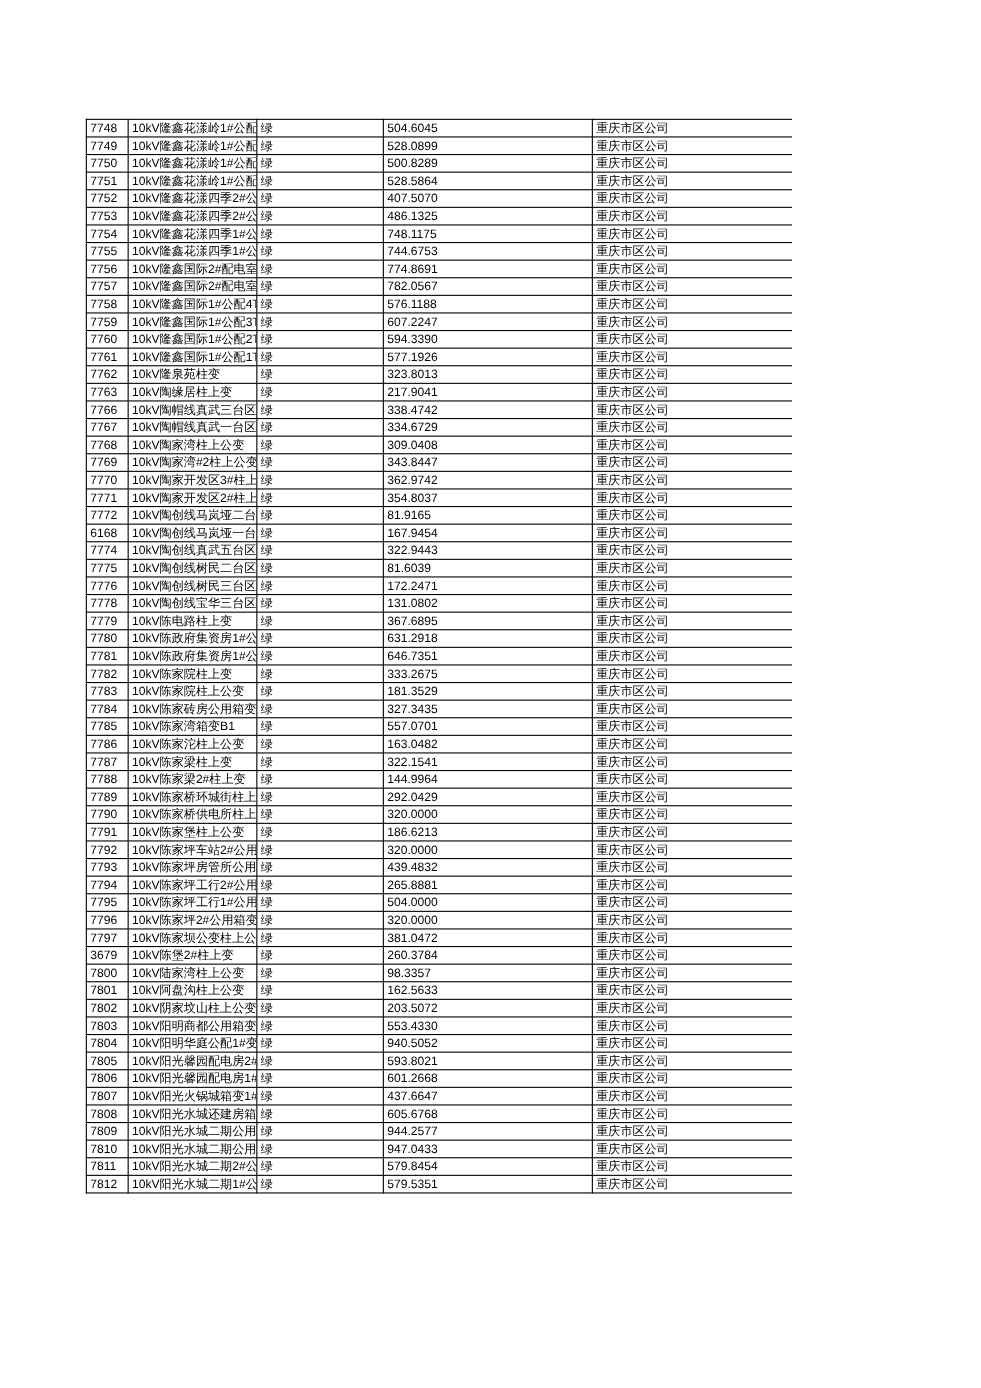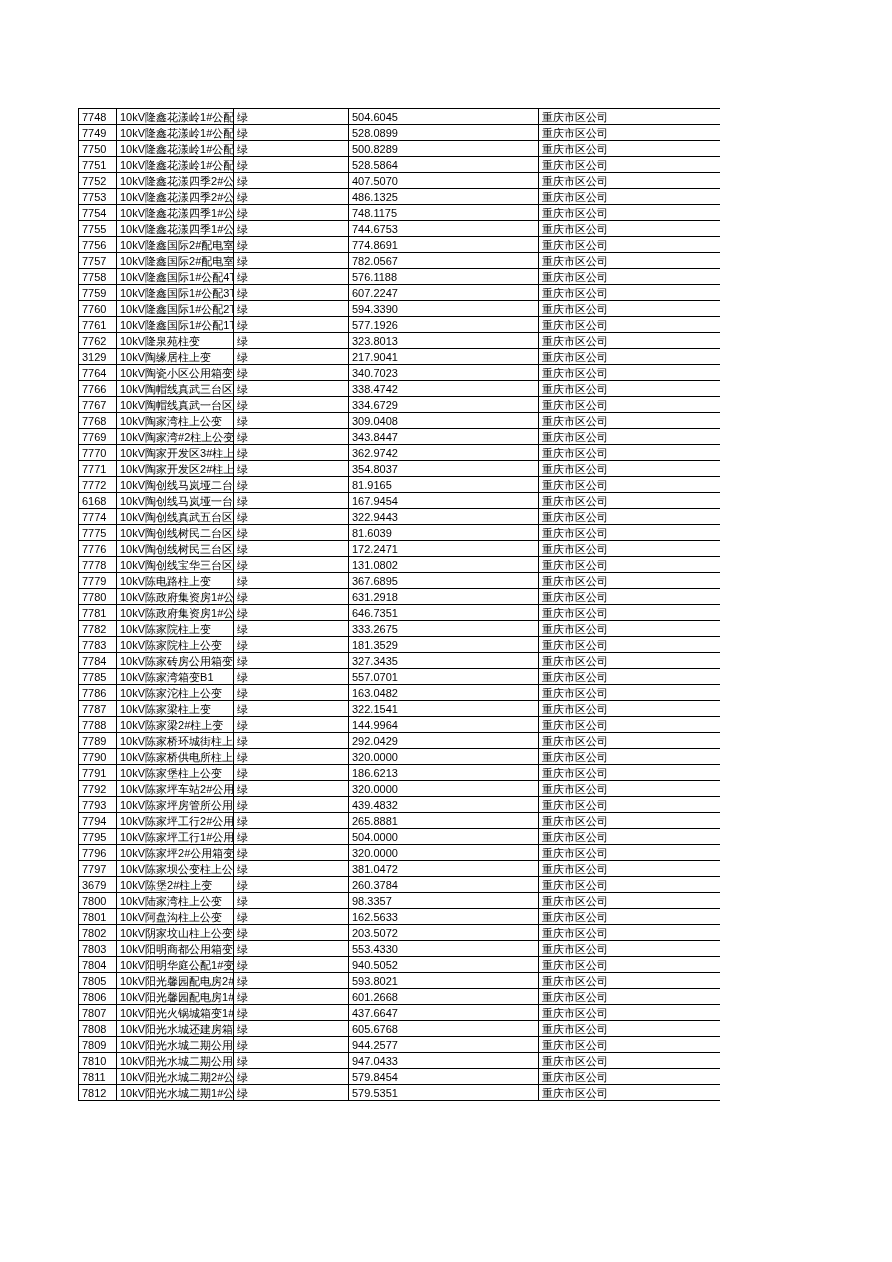--- a/index.html
+++ b/index.html
@@ -149,31 +149,24 @@
           <td class="col-company">重庆市区公司</td>
         </tr>
         <tr>
           <td class="col-row-id">7762</td>
           <td class="col-name">10kV隆泉苑柱变</td>
           <td class="col-status">绿</td>
           <td class="col-load-value">323.8013</td>
           <td class="col-company">重庆市区公司</td>
         </tr>
         <tr>
-          <td class="col-row-id">3129</td>
+          <td class="col-row-id">7763</td>
           <td class="col-name">10kV陶缘居柱上变</td>
           <td class="col-status">绿</td>
           <td class="col-load-value">217.9041</td>
-          <td class="col-company">重庆市区公司</td>
-        </tr>
-        <tr>
-          <td class="col-row-id">7764</td>
-          <td class="col-name">10kV陶瓷小区公用箱变</td>
-          <td class="col-status">绿</td>
-          <td class="col-load-value">340.7023</td>
           <td class="col-company">重庆市区公司</td>
         </tr>
         <tr>
           <td class="col-row-id">7766</td>
           <td class="col-name">10kV陶帽线真武三台区</td>
           <td class="col-status">绿</td>
           <td class="col-load-value">338.4742</td>
           <td class="col-company">重庆市区公司</td>
         </tr>
         <tr>

